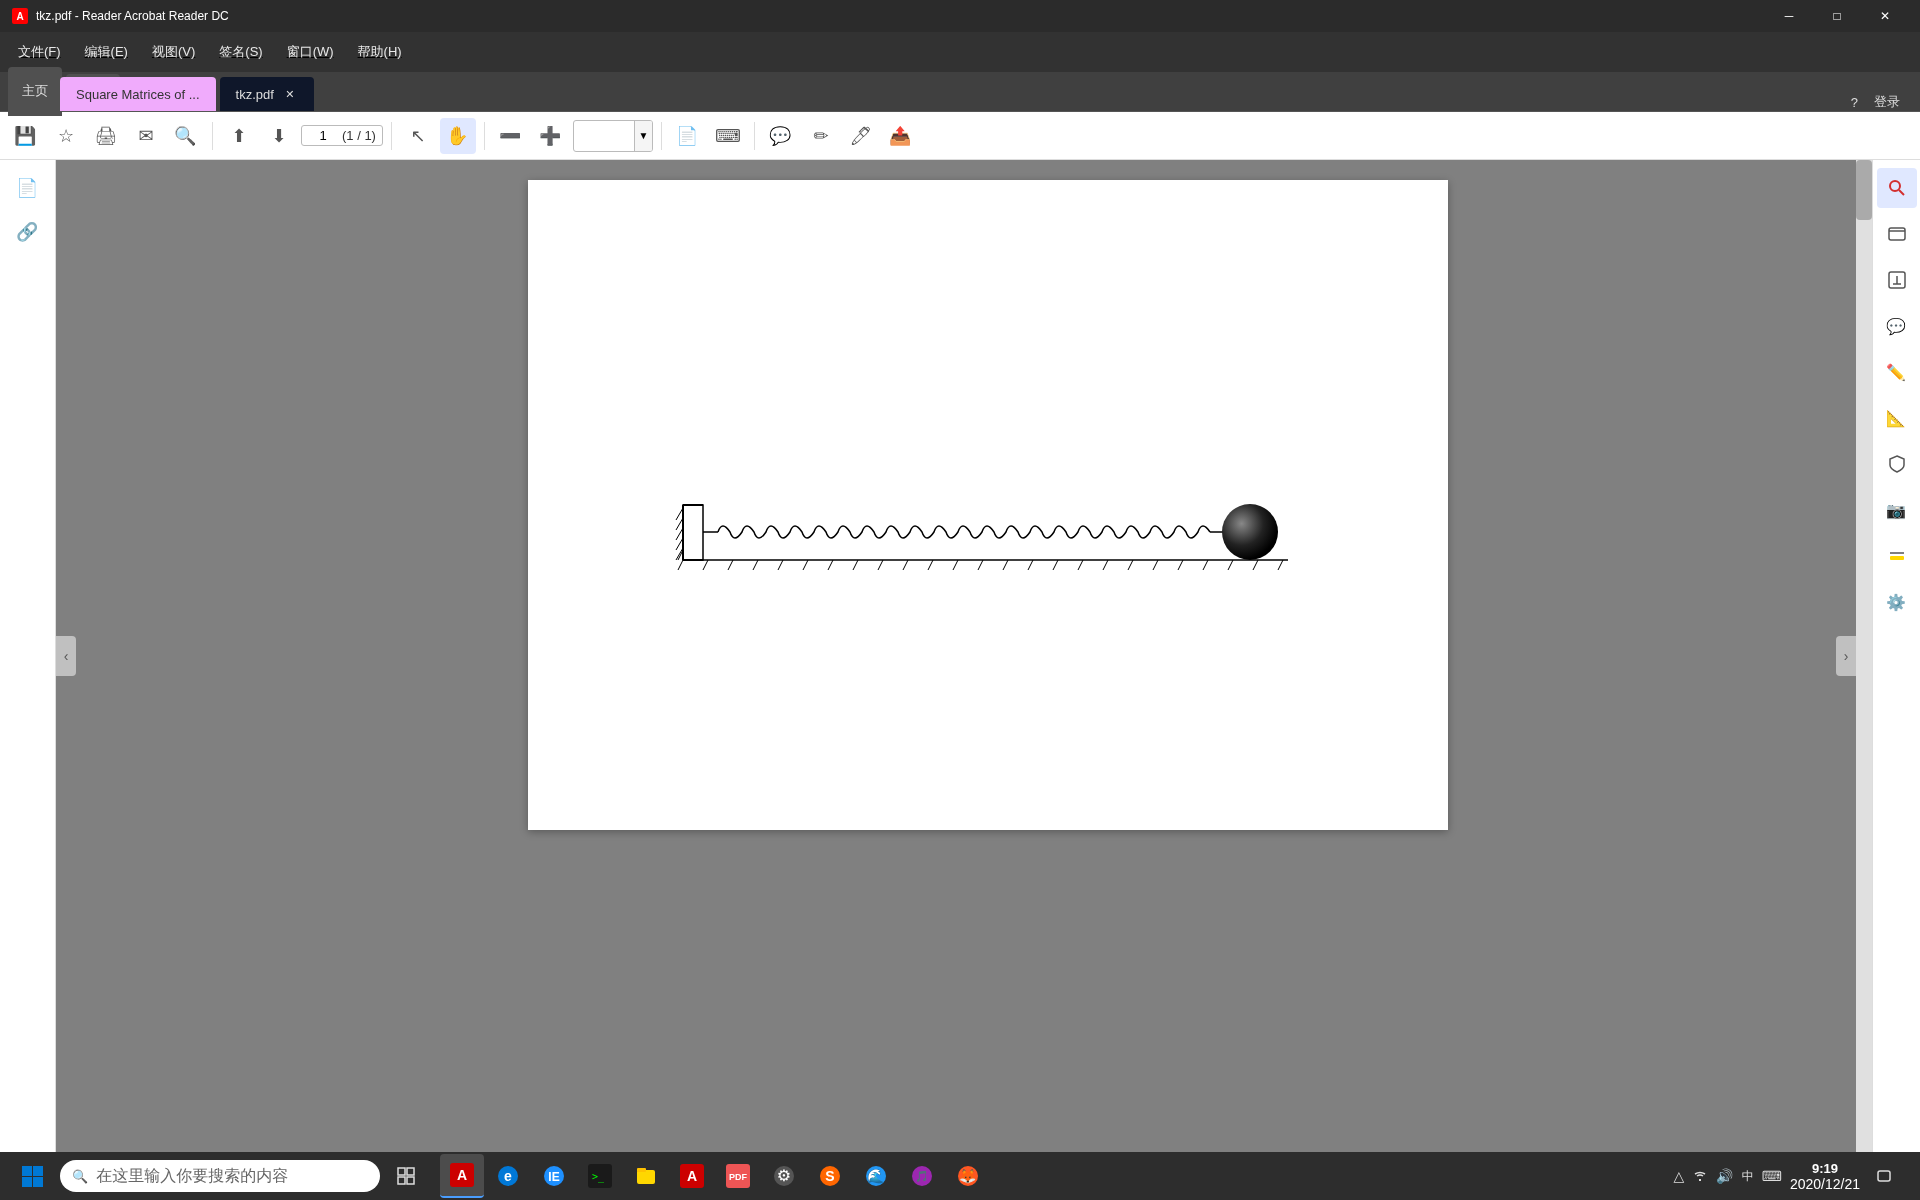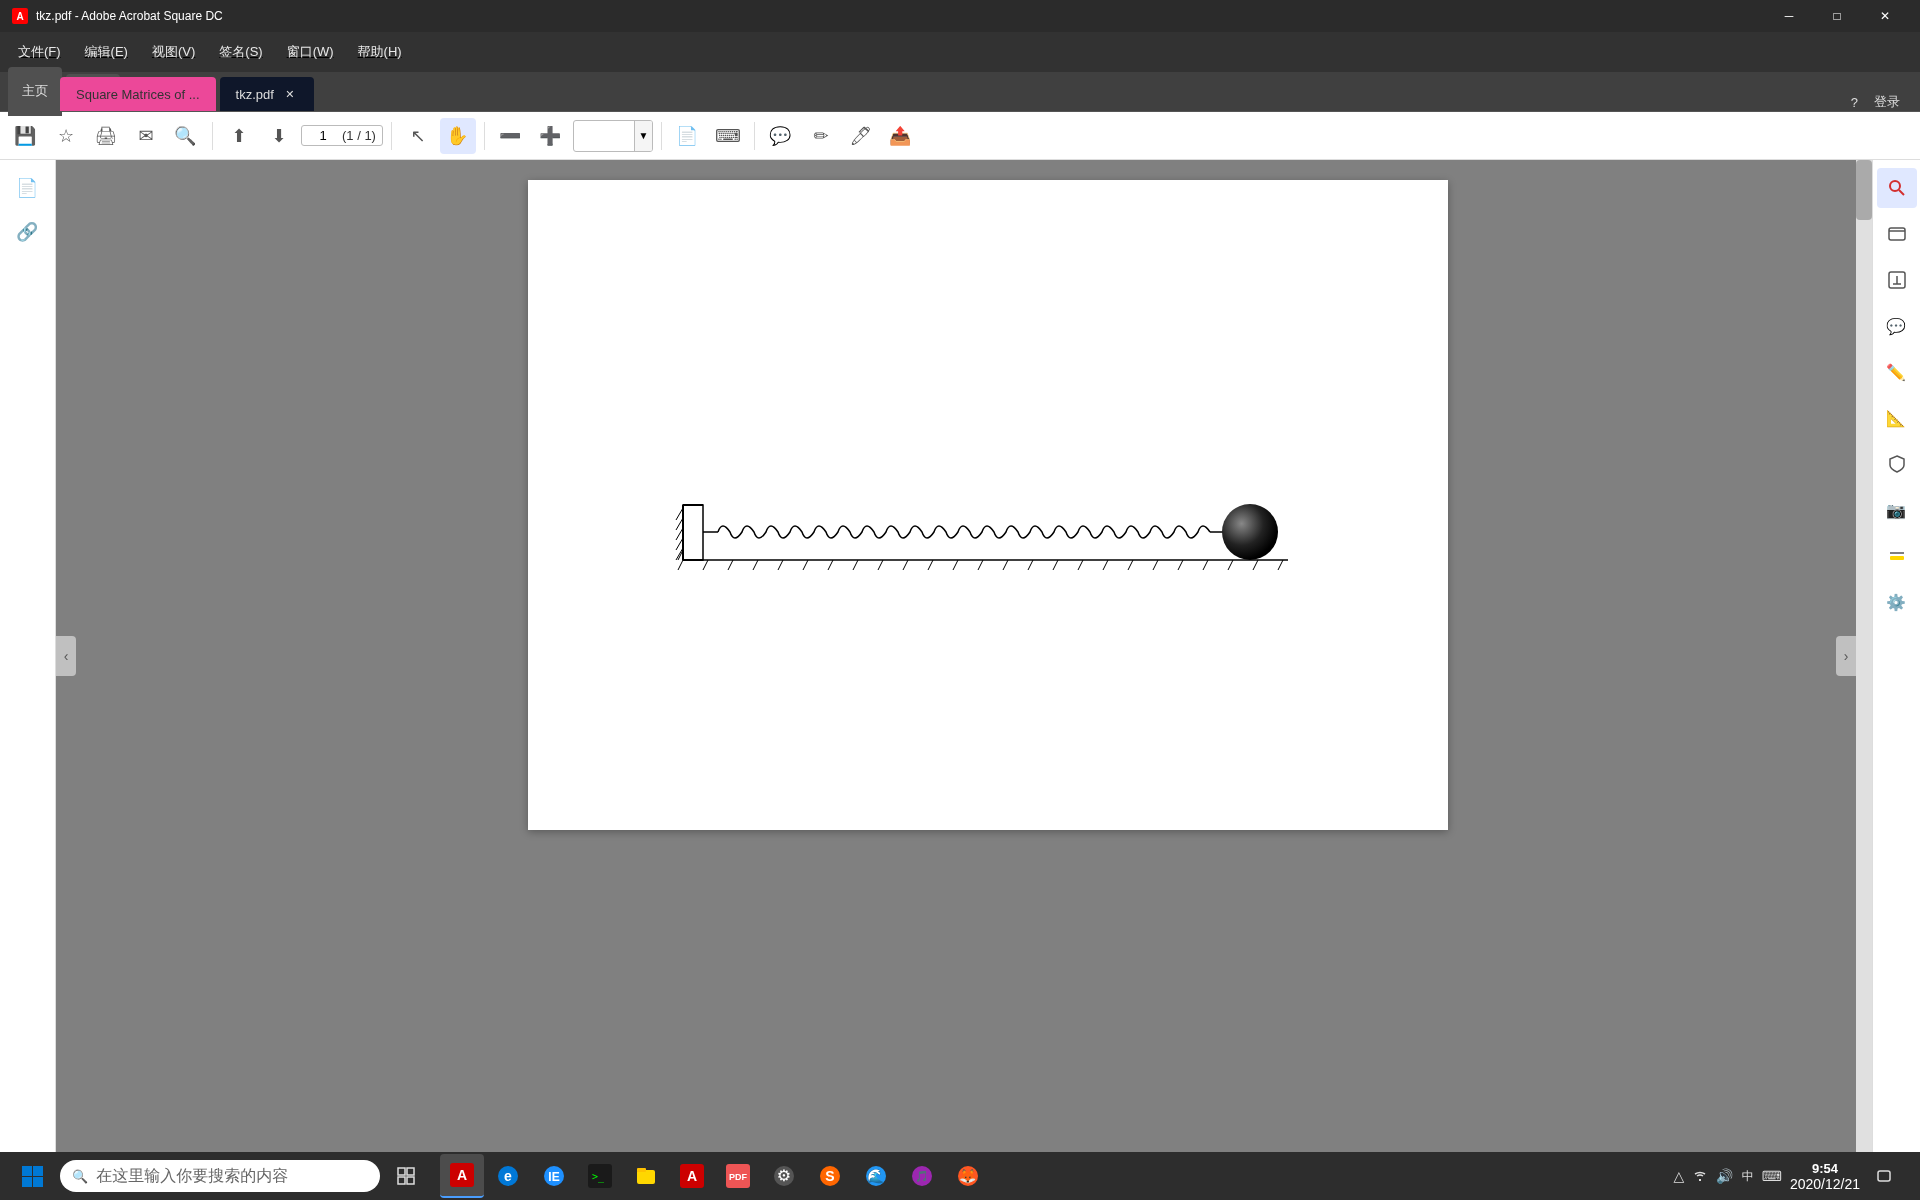--- a/index.html
+++ b/index.html
@@ -77,21 +77,21 @@
       background: #f0f0f0;
       display: flex;
       align-items: center;
       gap: 8px;
       font-size: 13px;
       cursor: pointer;
       border-radius: 4px 4px 0 0;
       position: relative;
     }
     .tab.active {
-      background: #ec4899;
+      background: #f0abfc;
       color: #333;
     }
     .tab.inactive {
       background: #0f172a;
       color: #ddd;
     }
     .tab-close {
       width: 16px;
       height: 16px;
       border-radius: 50%;
@@ -448,21 +448,21 @@
 </head>
 <body>
 
 <div class="title-bar">
   <div class="title-bar-left">
 
     <svg width="16" height="16" viewBox="0 0 16 16">
       <rect width="16" height="16" fill="#ff0000" rx="2"></rect>
       <text x="8" y="12" text-anchor="middle" fill="white" font-size="10" font-weight="bold">A</text>
     </svg>
-    <span class="title-bar-text">tkz.pdf - Adobe Acrobat Square DC</span>
+    <span class="title-bar-text">tkz.pdf - Reader Acrobat Reader DC</span>
   </div>
   <div class="title-bar-controls">
     <button class="title-btn">─</button>
     <button class="title-btn">□</button>
     <button class="title-btn close">✕</button>
   </div>
 </div>
 
 <div class="menu-bar">
   <span class="menu-item">文件(F)</span>
@@ -824,21 +824,21 @@
         <path d="M8 12 L8 14" stroke="#ddd" stroke-width="2"></path>
         <path d="M5 9 Q8 7 11 9" fill="none" stroke="#ddd" stroke-width="1.5"></path>
         <path d="M3 7 Q8 4 13 7" fill="none" stroke="#ddd" stroke-width="1.5"></path>
       </svg>
     </span>
     <span class="taskbar-icon">🔊</span>
     <span class="taskbar-icon" style="font-size:12px;">中</span>
     <span class="taskbar-icon">⌨</span>
 
     <div class="taskbar-clock">
-      <div style="font-size:13px; font-weight:bold;">9:54</div>
+      <div style="font-size:13px; font-weight:bold;">9:19</div>
       <div style="font-size:14px;">2020/12/21</div>
     </div>
 
     <div class="taskbar-notification">
       <svg width="16" height="16" viewBox="0 0 16 16">
         <rect x="2" y="3" width="12" height="10" rx="2" fill="none" stroke="#ddd" stroke-width="1.5"></rect>
       </svg>
     </div>
   </div>
 </div>

